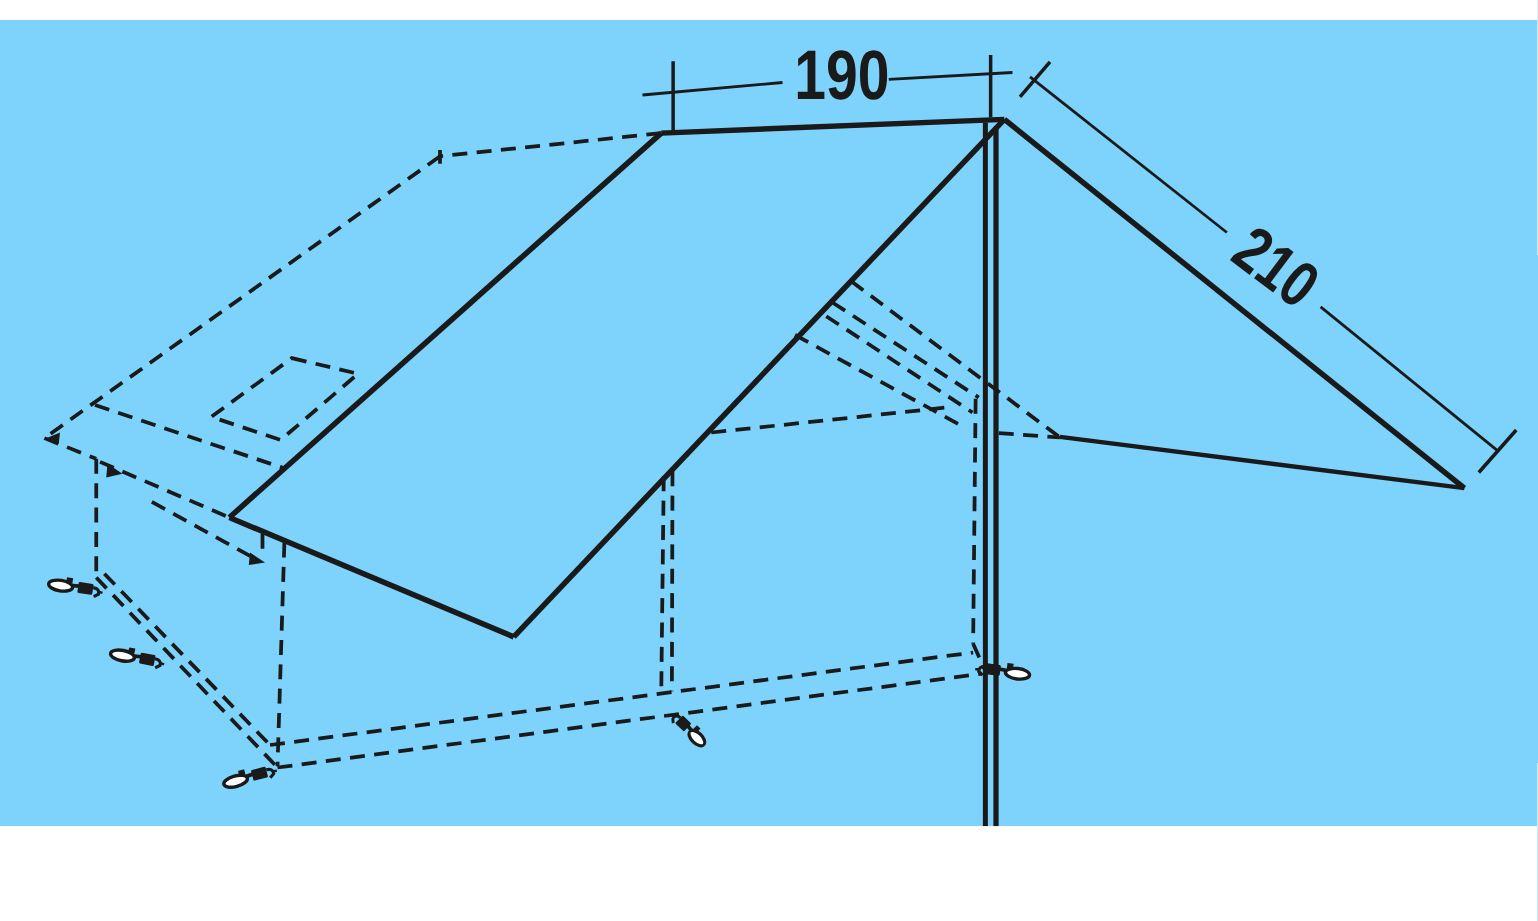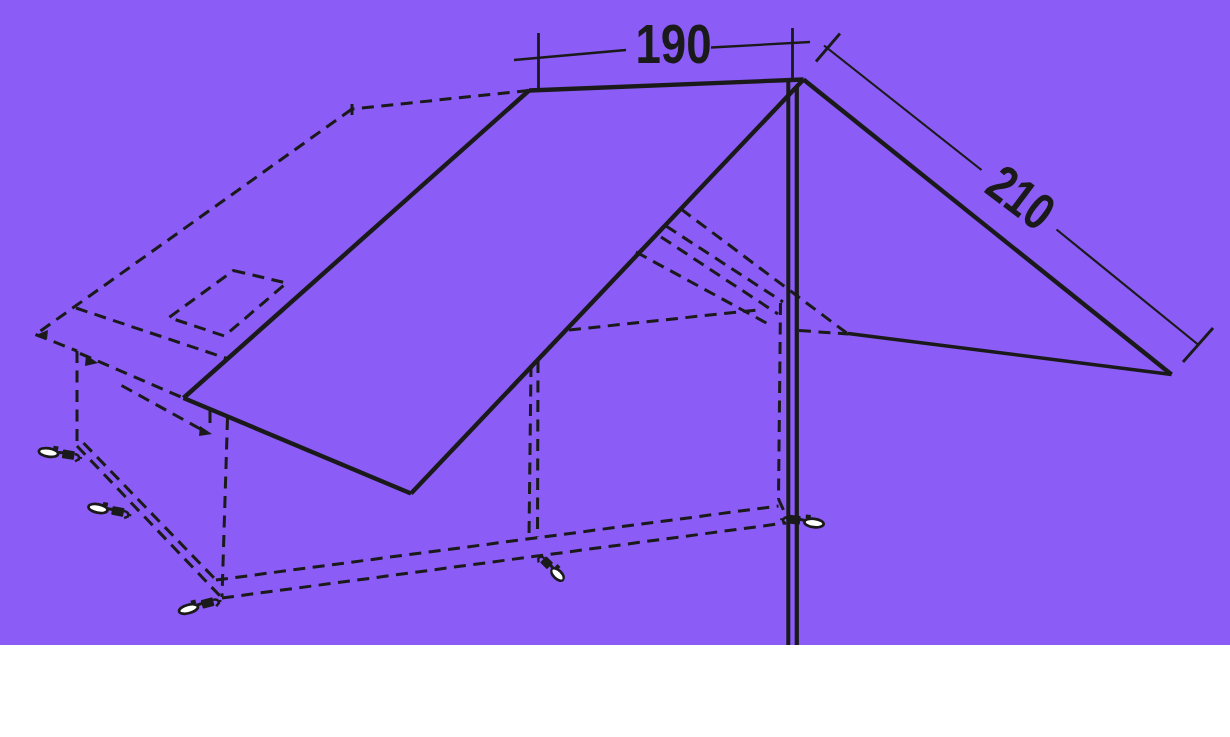--- a/index.html
+++ b/index.html
@@ -1,16 +1,16 @@
 <!DOCTYPE html>
 <html><head>
 <meta charset="utf-8">
 <style>
   html,body{margin:0;padding:0;background:#ffffff;}
-  .wrap{width:1230px;height:645px;position:relative;background:#8b5cf6;overflow:hidden;}
+  .wrap{width:1230px;height:645px;position:relative;background:#7dd3fc;overflow:hidden;margin-top:16px;}
   svg{display:block;}
   text{font-family:"Liberation Sans",sans-serif;font-weight:bold;fill:#1a1a1a;}
 </style>
 </head>
 <body>
 
 <div class="wrap">
 <svg width="1230" height="737" viewBox="0 0 1230 737">
   <g stroke="#1a1a1a" fill="none" stroke-linecap="butt">
 

